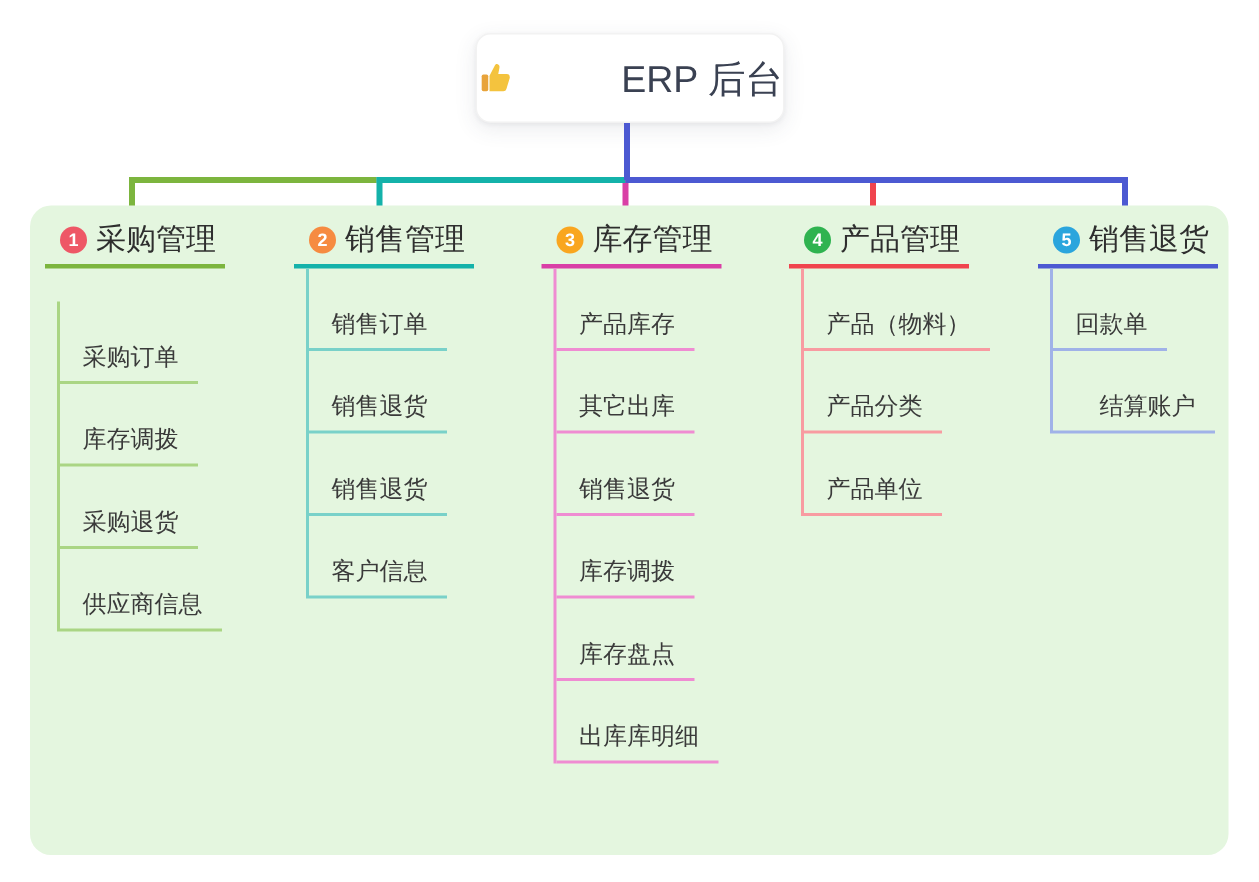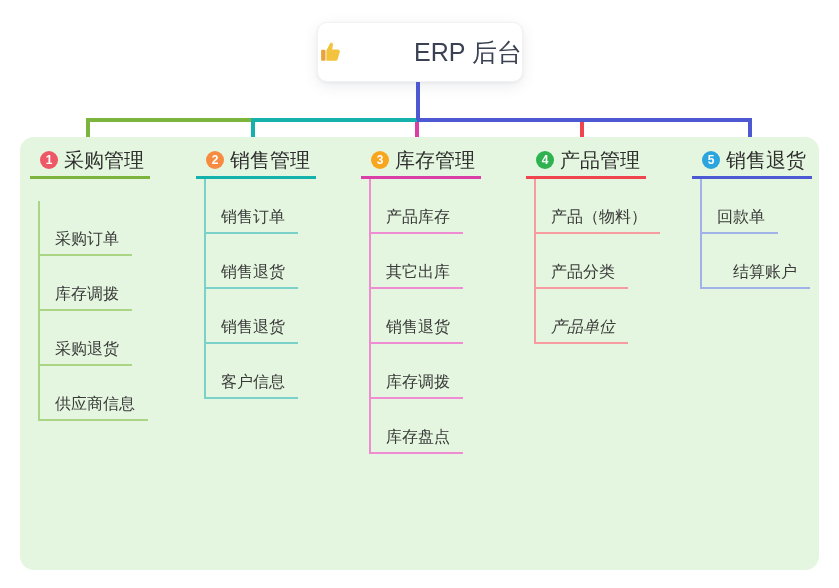--- a/index.html
+++ b/index.html
@@ -96,32 +96,33 @@
     <div class="branch-header" style="border-bottom-color: rgb(217, 63, 166);">
       <span class="badge" style="background: rgb(249, 166, 31);">3</span>
       <span class="branch-label">库存管理</span>
     </div>
     <ul class="children" style="border-left-color: rgb(239, 140, 210);">
           <li style="border-bottom-color: rgb(239, 140, 210);">产品库存</li>
           <li style="border-bottom-color: rgb(239, 140, 210);">其它出库</li>
           <li style="border-bottom-color: rgb(239, 140, 210);">销售退货</li>
           <li style="border-bottom-color: rgb(239, 140, 210);">库存调拨</li>
           <li style="border-bottom-color: rgb(239, 140, 210);">库存盘点</li>
+          <li style="border-bottom-color: rgb(239, 140, 210);">出库库明细</li>
         </ul>
   </div>
 
   <div class="branch p3">
     <div class="branch-header" style="border-bottom-color: rgb(240, 68, 78);">
       <span class="badge" style="background: rgb(47, 179, 80);">4</span>
       <span class="branch-label">产品管理</span>
     </div>
     <ul class="children" style="border-left-color: rgb(248, 155, 161);">
           <li style="border-bottom-color: rgb(248, 155, 161);">产品（物料）</li>
           <li style="border-bottom-color: rgb(248, 155, 161);">产品分类</li>
-          <li style="border-bottom-color: rgb(248, 155, 161); font-style: italic;">产品单位</li>
+          <li style="border-bottom-color: rgb(248, 155, 161);">产品单位</li>
         </ul>
   </div>
 
   <div class="branch p4">
     <div class="branch-header" style="border-bottom-color: rgb(76, 89, 210);">
       <span class="badge" style="background: rgb(42, 165, 221);">5</span>
       <span class="branch-label">销售退货</span>
     </div>
     <ul class="children" style="border-left-color: rgb(160, 178, 232);">
           <li style="border-bottom-color: rgb(160, 178, 232);">回款单</li>

